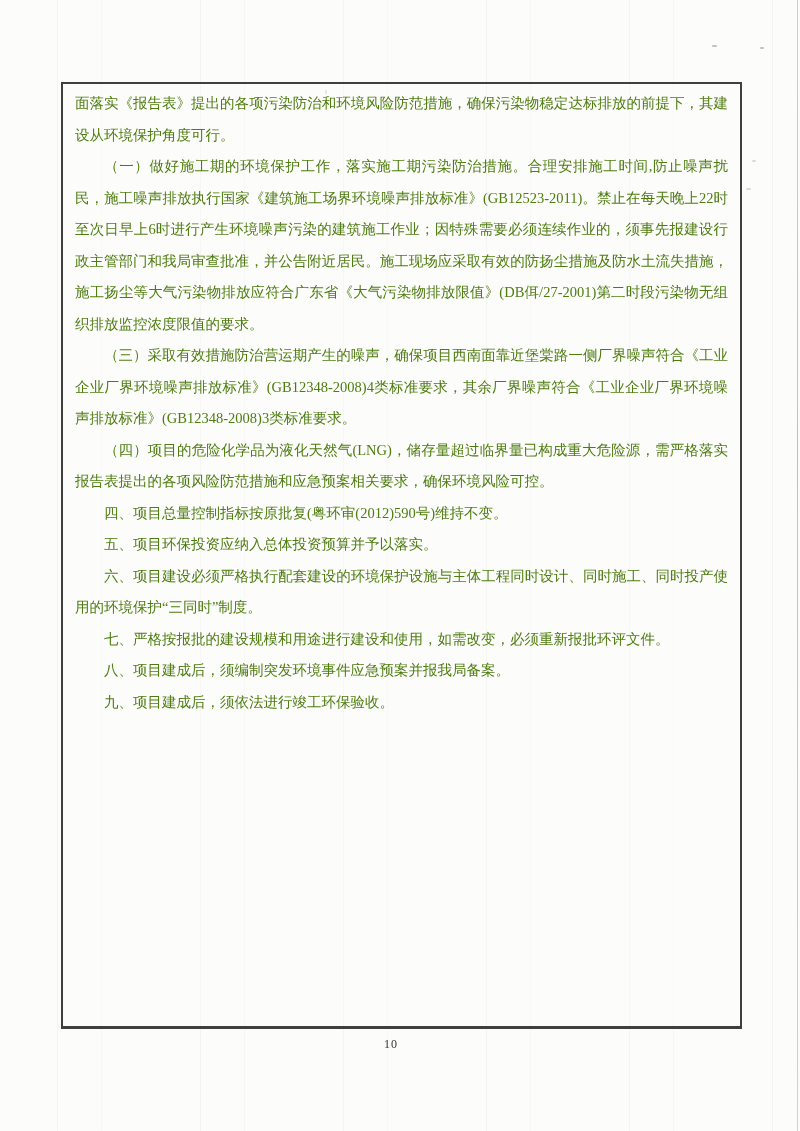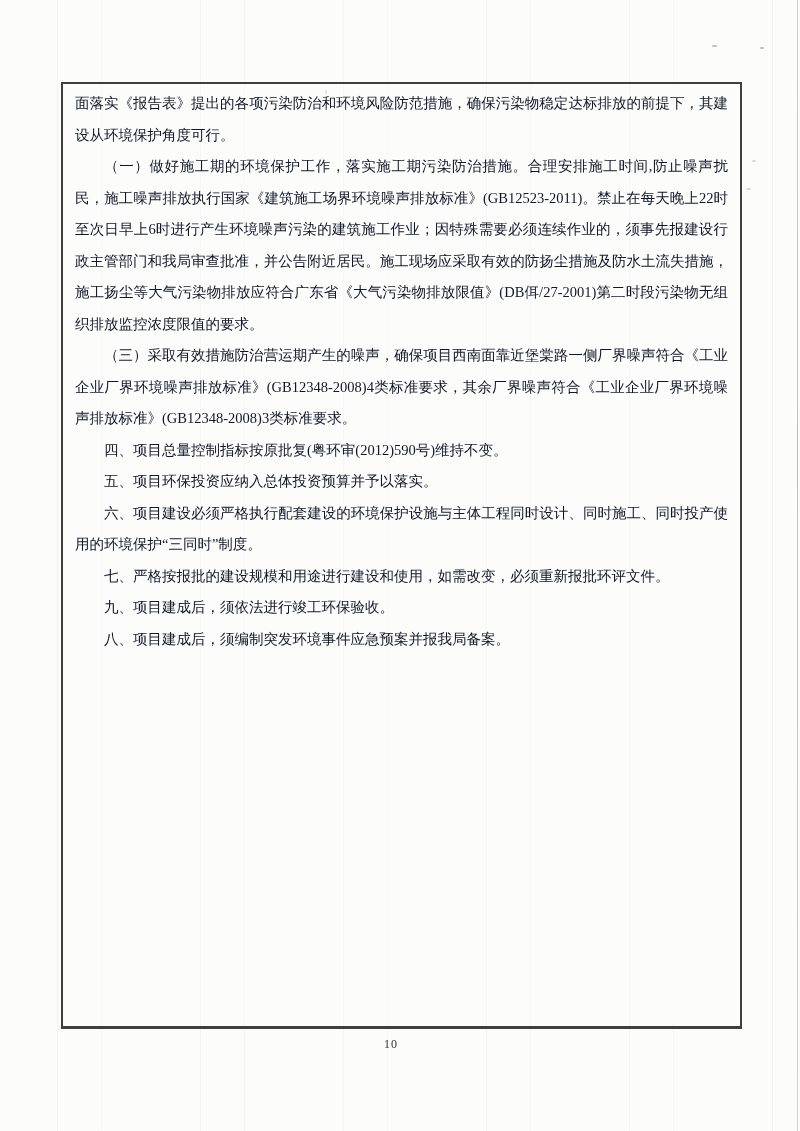--- a/index.html
+++ b/index.html
@@ -38,21 +38,21 @@
     border: 2px solid #3f3f3d;
     border-bottom-width: 3px;
     padding: 4px 12px 0 12px;
     background: rgba(253,253,251,0.35);
   }
 
   .para {
     margin: 0;
     font-size: 14.5px;
     line-height: 31.5px;
-    color: #0f172a;
+    color: #4d7c0f;
     text-align: justify;
     text-justify: inter-ideograph;
     word-break: break-all;
   }
   .para.indent {
     text-indent: 2em;
   }
 
   .page-number {
     position: absolute;
@@ -90,26 +90,27 @@
 </head>
 <body>
 
 <div class="page">
 
   <div class="content-box">
     <div id="paragraphs">
         <p class="para">面落实《报告表》提出的各项污染防治和环境风险防范措施，确保污染物稳定达标排放的前提下，其建设从环境保护角度可行。</p>
         <p class="para indent">（一）做好施工期的环境保护工作，落实施工期污染防治措施。合理安排施工时间,防止噪声扰民，施工噪声排放执行国家《建筑施工场界环境噪声排放标准》(GB12523-2011)。禁止在每天晚上22时至次日早上6时进行产生环境噪声污染的建筑施工作业；因特殊需要必须连续作业的，须事先报建设行政主管部门和我局审查批准，并公告附近居民。施工现场应采取有效的防扬尘措施及防水土流失措施，施工扬尘等大气污染物排放应符合广东省《大气污染物排放限值》(DB佴/27-2001)第二时段污染物无组织排放监控浓度限值的要求。</p>
         <p class="para indent">（三）采取有效措施防治营运期产生的噪声，确保项目西南面靠近堡棠路一侧厂界噪声符合《工业企业厂界环境噪声排放标准》(GB12348-2008)4类标准要求，其余厂界噪声符合《工业企业厂界环境噪声排放标准》(GB12348-2008)3类标准要求。</p>
+        <p class="para indent">（四）项目的危险化学品为液化天然气(LNG)，储存量超过临界量已构成重大危险源，需严格落实报告表提出的各项风险防范措施和应急预案相关要求，确保环境风险可控。</p>
         <p class="para indent">四、项目总量控制指标按原批复(粤环审(2012)590号)维持不变。</p>
         <p class="para indent">五、项目环保投资应纳入总体投资预算并予以落实。</p>
         <p class="para indent">六、项目建设必须严格执行配套建设的环境保护设施与主体工程同时设计、同时施工、同时投产使用的环境保护“三同时”制度。</p>
         <p class="para indent">七、严格按报批的建设规模和用途进行建设和使用，如需改变，必须重新报批环评文件。</p>
+        <p class="para indent">八、项目建成后，须编制突发环境事件应急预案并报我局备案。</p>
         <p class="para indent">九、项目建成后，须依法进行竣工环保验收。</p>
-        <p class="para indent">八、项目建成后，须编制突发环境事件应急预案并报我局备案。</p>
       </div>
   </div>
 
   <div class="page-number">10</div>
 
   <div class="edge-line"></div>
   <div class="speck speck-1"></div>
   <div class="speck speck-2"></div>
   <div class="speck speck-3"></div>
   <div class="speck speck-4"></div>

